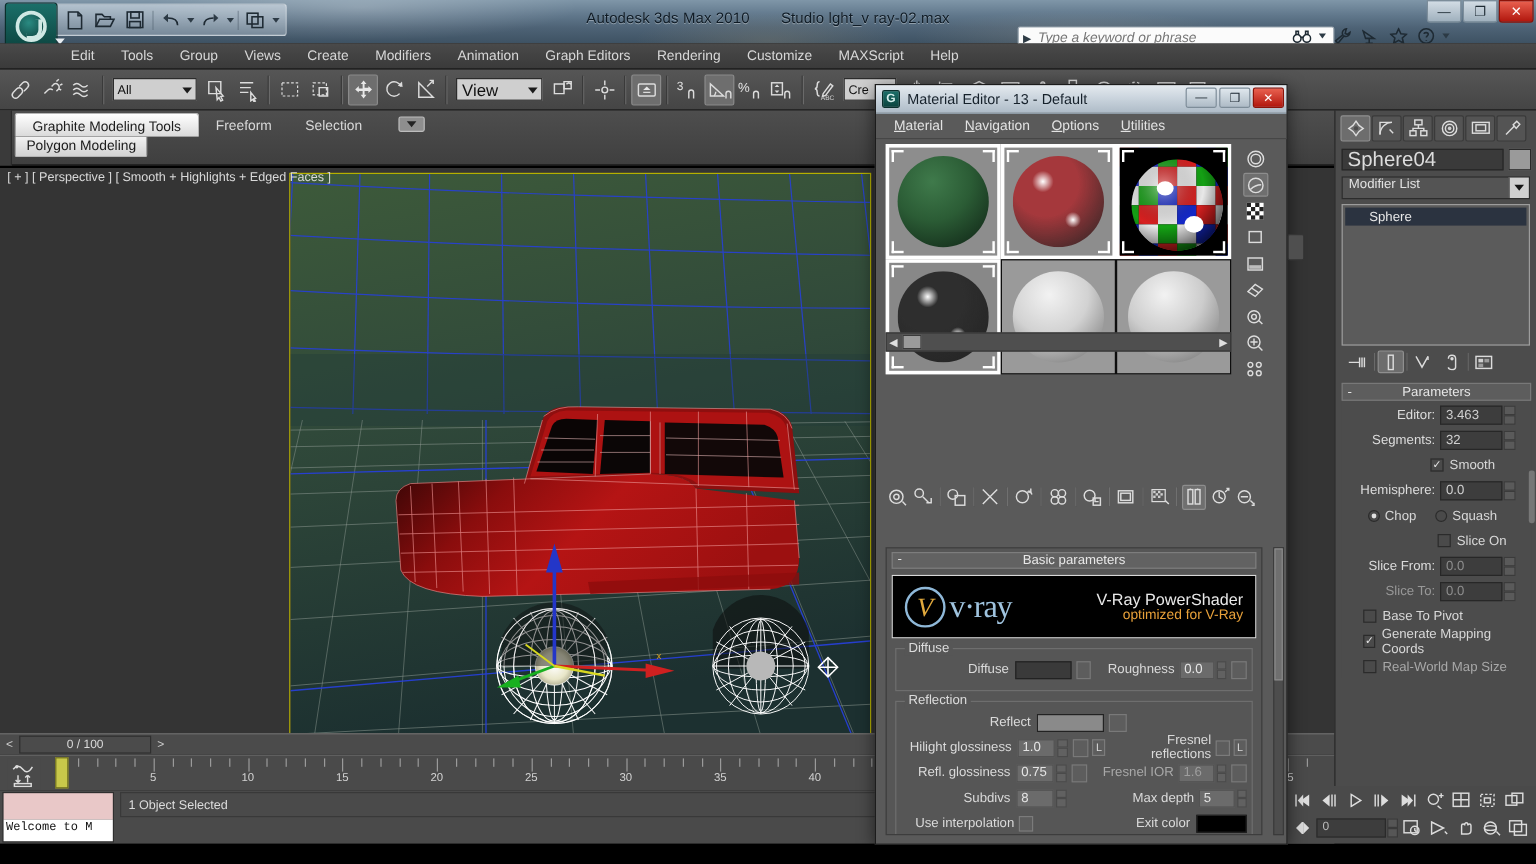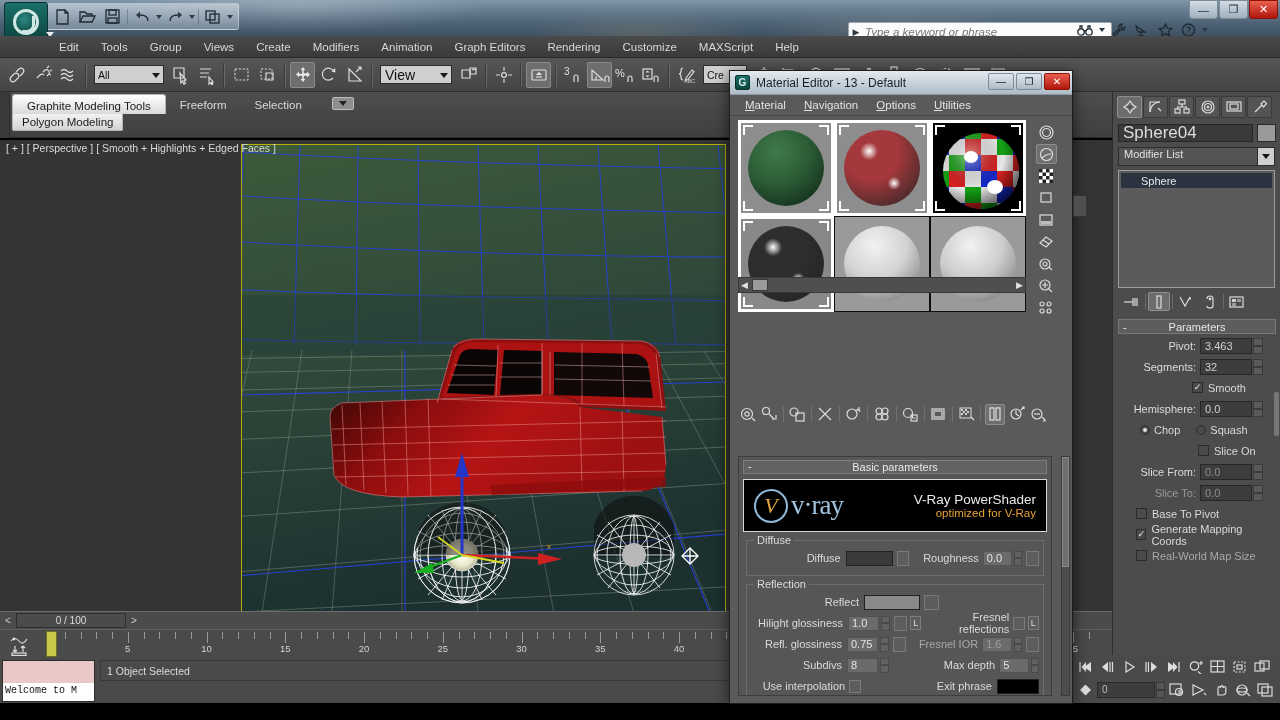--- a/index.html
+++ b/index.html
@@ -436,20 +436,23 @@
       <div class="qsep"></div>
       <div class="qbtn">
         <svg width="17" height="15" viewBox="0 0 17 15">
             <rect class="icd" x="1" y="2" width="9" height="9"></rect>
             <rect class="icd" x="5" y="5" width="9" height="9" fill="#cdd7e0"></rect>
           </svg>
       </div>
       <div class="qcaret"></div>
     </div>
 
+    <div class="title-text">
+      <span>Autodesk 3ds Max  2010</span><span class="fn">Studio lght_v ray-02.max</span>
+    </div>
 
     <div class="searchwrap">
       <div class="arr">▶</div>
       <input type="text" placeholder="Type a keyword or phrase" style="">
     </div>
 
     <div class="helpicons">
       <div class="hi">
         <svg width="16" height="13" viewBox="0 0 16 13">
             <circle class="icd" cx="4" cy="8" r="3.2"></circle>
@@ -1272,21 +1275,21 @@
       </div>
     </div>
 
     <div class="rollout">
       <div class="rollhdr">
         <span class="mn">-</span>
         <span>Parameters</span>
       </div>
 
       <div class="prow">
-        <div class="plabel" style="width:78px">Pivot:</div>
+        <div class="plabel" style="width:78px">Editor:</div>
         <div class="pfld" style="width:52px;margin-left:4px">3.463</div>
         <div class="pspin">
             <i></i>
             <i></i>
           </div>
       </div>
       <div class="prow">
         <div class="plabel" style="width:78px">Segments:</div>
         <div class="pfld" style="width:52px;margin-left:4px">32</div>
         <div class="pspin">
@@ -1754,21 +1757,21 @@
           <div class="flabel" style="width:86px;margin-left:34px">Max depth</div>
           <div class="numf" style="width:34px;margin-left:4px">5</div>
           <div class="nspin">
               <i></i>
               <i></i>
             </div>
         </div>
         <div class="frow">
           <div class="flabel" style="width:108px">Use interpolation</div>
           <div class="cbx"></div>
-          <div class="flabel" style="width:86px;margin-left:56px">Exit phrase</div>
+          <div class="flabel" style="width:86px;margin-left:56px">Exit color</div>
           <div class="colorswatch" style="width:48px;background:#000;margin-left:5px"></div>
         </div>
       </div>
 
     </div>
     <div class="mw-scrollbar">
       <div class="thumb"></div>
     </div>
   </div>
 

